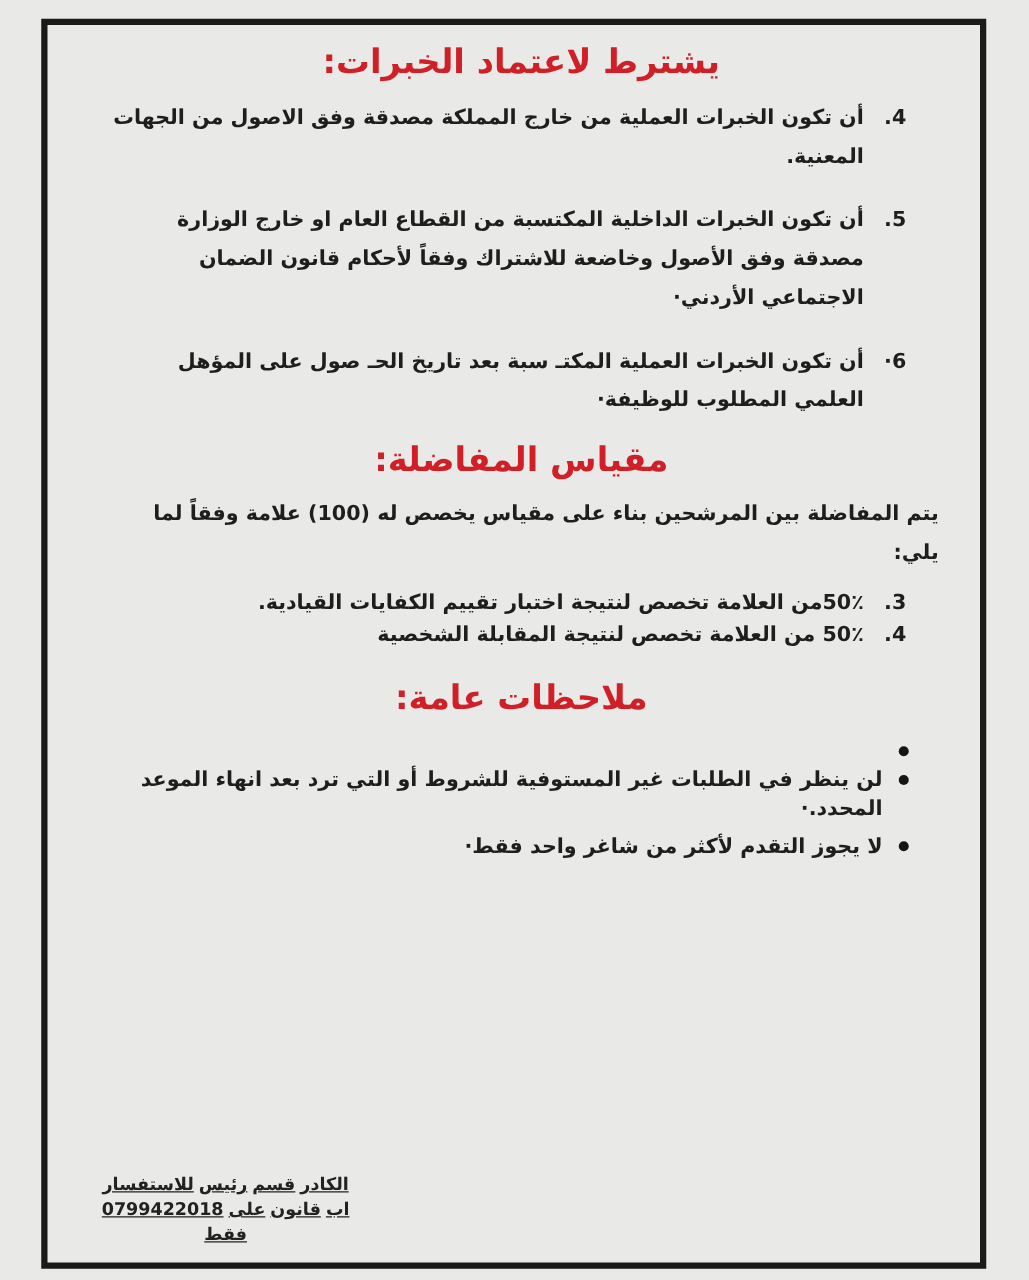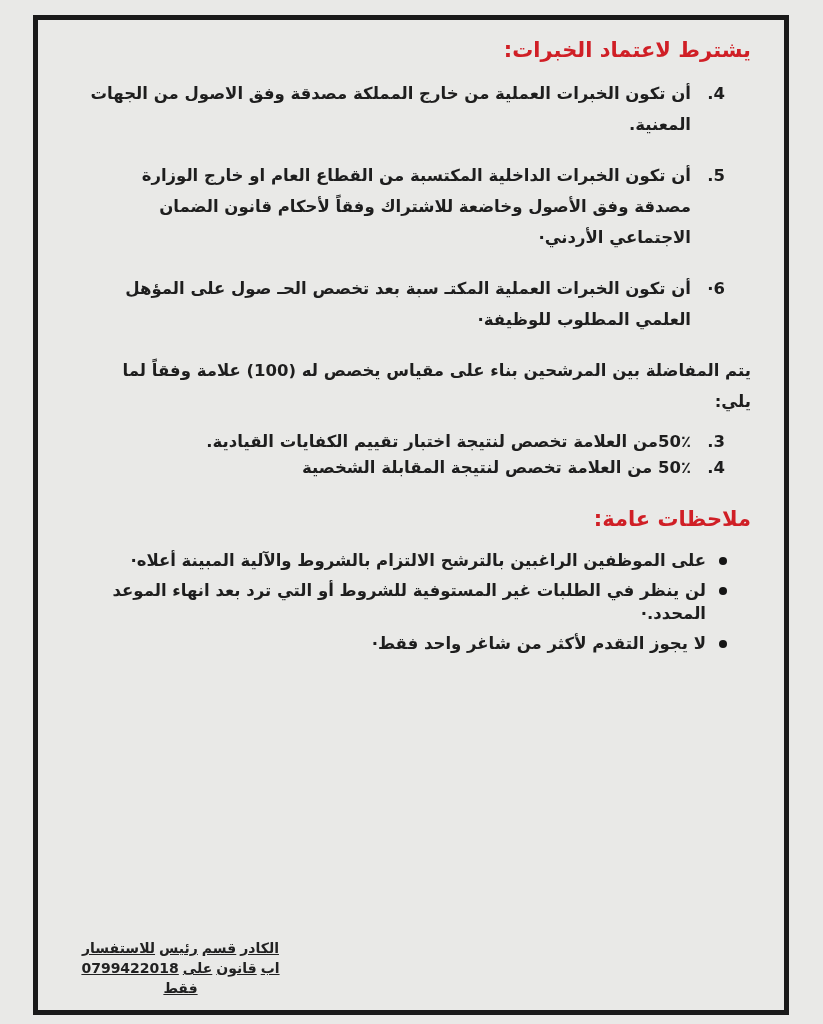--- a/index.html
+++ b/index.html
@@ -17,23 +17,23 @@
     background:#e9e9e7;
   }
   .content {
     direction:rtl;
     padding:12px 33px 0 45px;
     color:#1e1e1e;
     font-weight:bold;
   }
   .heading {
     color:#d01f26;
-    font-size:21px;
+    font-size:27px;
     line-height:28px;
-    text-align:right;
+    text-align:center;
   }
   .h-req { margin-top:4px; }
   .h-scale { margin-top:20px; }
   .h-notes { margin-top:24px; }
 
   .nitem {
     display:flex;
     font-size:16.5px;
     line-height:31px;
     margin-right:26px;
@@ -95,43 +95,43 @@
     <div class="nitem req-item">
       <span class="num">4.</span>
       <span class="txt">أن تكون الخبرات العملية من خارج المملكة مصدقة وفق الاصول من الجهات المعنية.</span>
     </div>
     <div class="nitem req-item">
       <span class="num">5.</span>
       <span class="txt">أن تكون الخبرات الداخلية المكتسبة من القطاع العام او خارج الوزارة مصدقة وفق الأصول وخاضعة للاشتراك وفقاً لأحكام قانون الضمان الاجتماعي الأردني·</span>
     </div>
     <div class="nitem req-item">
       <span class="num">6·</span>
-      <span class="txt">أن تكون الخبرات العملية المكتـ سبة بعد تخصص الحـ صول على المؤهل العلمي المطلوب للوظيفة·</span>
+      <span class="txt">أن تكون الخبرات العملية المكتـ سبة بعد تاريخ الحـ صول على المؤهل العلمي المطلوب للوظيفة·</span>
     </div>
 
+    <div class="heading h-scale">مقياس المفاضلة:</div>
 
     <div class="intro">يتم المفاضلة بين المرشحين بناء على مقياس يخصص له (100) علامة وفقاً لما يلي:</div>
 
     <div class="scale-items">
       <div class="nitem scale-item">
         <span class="num">3.</span>
         <span class="txt">50٪من العلامة تخصص لنتيجة اختبار تقييم الكفايات القيادية.</span>
       </div>
       <div class="nitem scale-item">
         <span class="num">4.</span>
         <span class="txt">50٪ من العلامة تخصص لنتيجة المقابلة الشخصية</span>
       </div>
     </div>
 
     <div class="heading h-notes">ملاحظات عامة:</div>
 
     <div class="bullets">
       <div class="bitem">
         <span class="dot"></span>
-        <span class="txt">على الموظفين الراغبين بالترشح الالتزام بالشروط والآلية المبينة أعلاه·</span>
       </div>
       <div class="bitem">
         <span class="dot"></span>
         <span class="txt">لن ينظر في الطلبات غير المستوفية للشروط أو التي ترد بعد انهاء الموعد المحدد.·</span>
       </div>
       <div class="bitem">
         <span class="dot"></span>
         <span class="txt">لا يجوز التقدم لأكثر من شاغر واحد فقط·</span>
       </div>
     </div>

